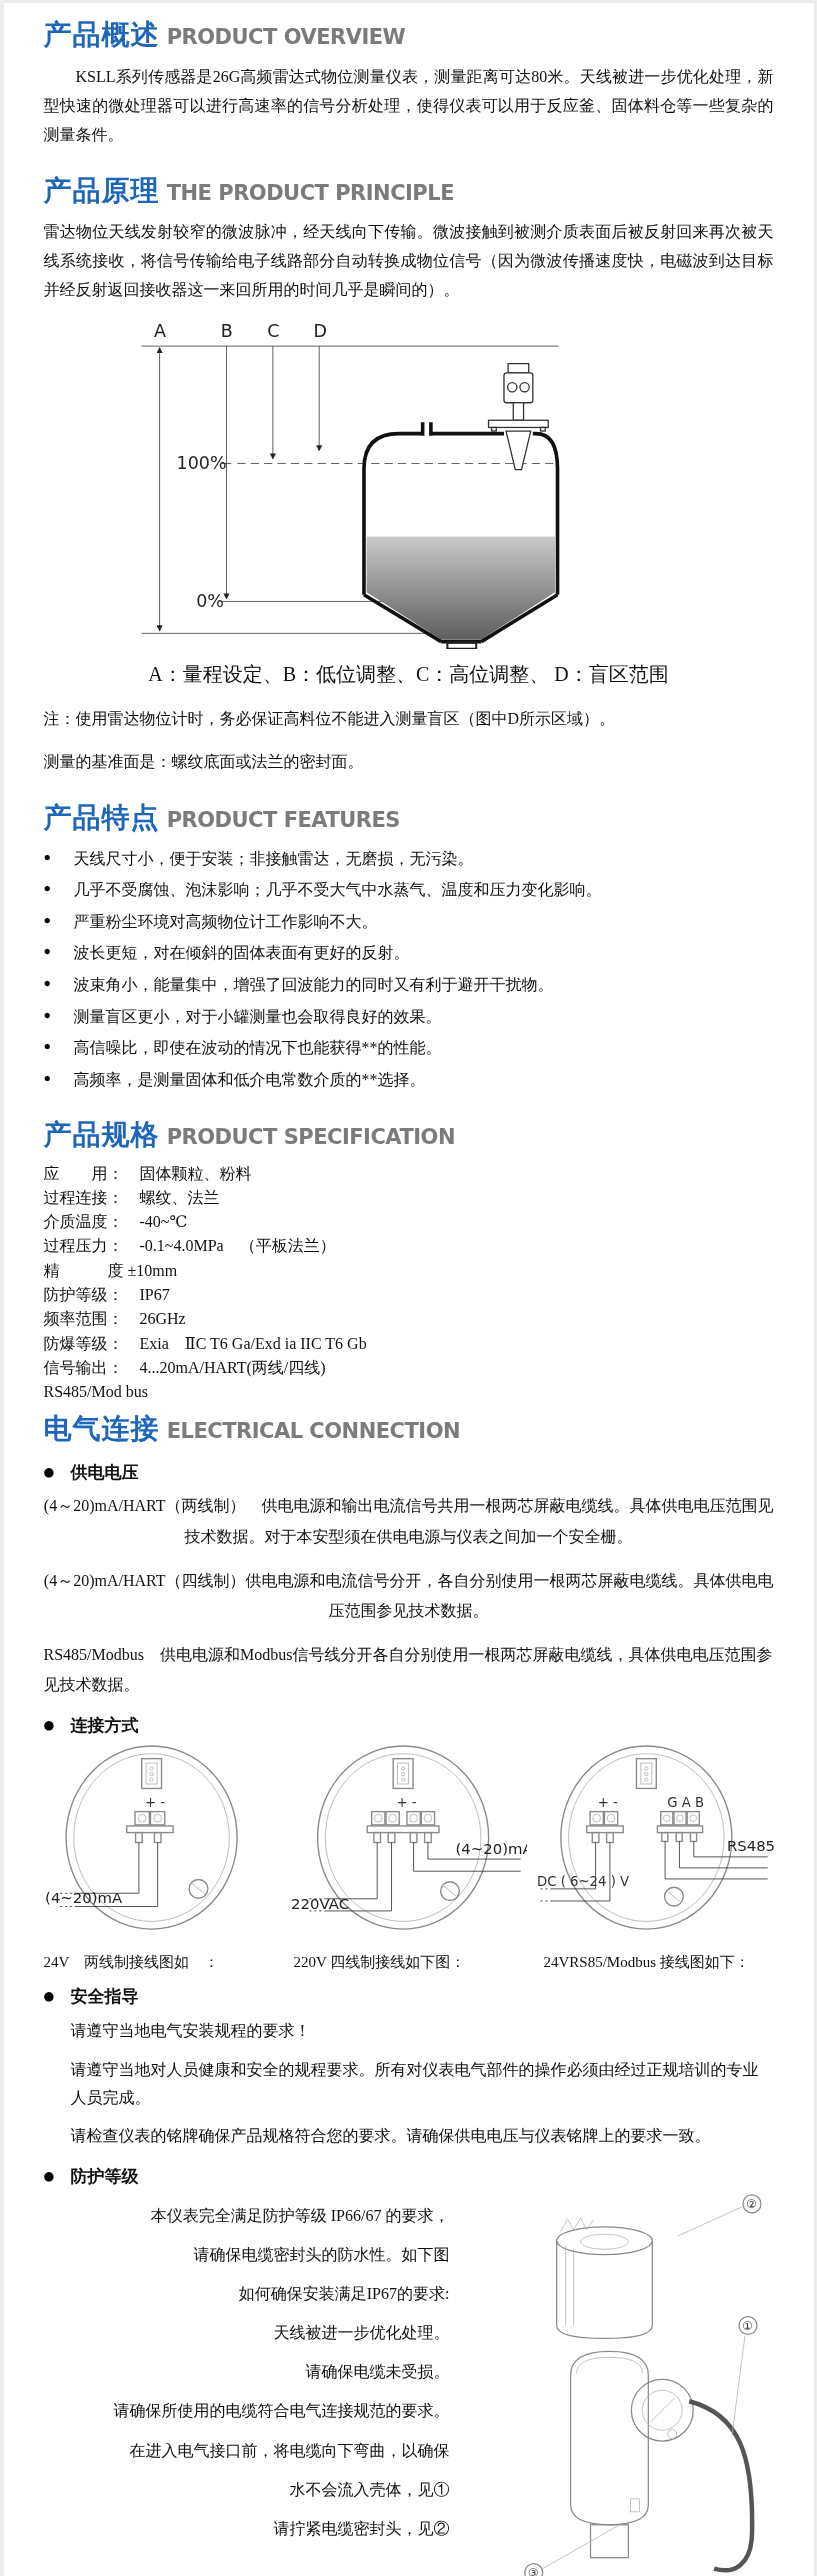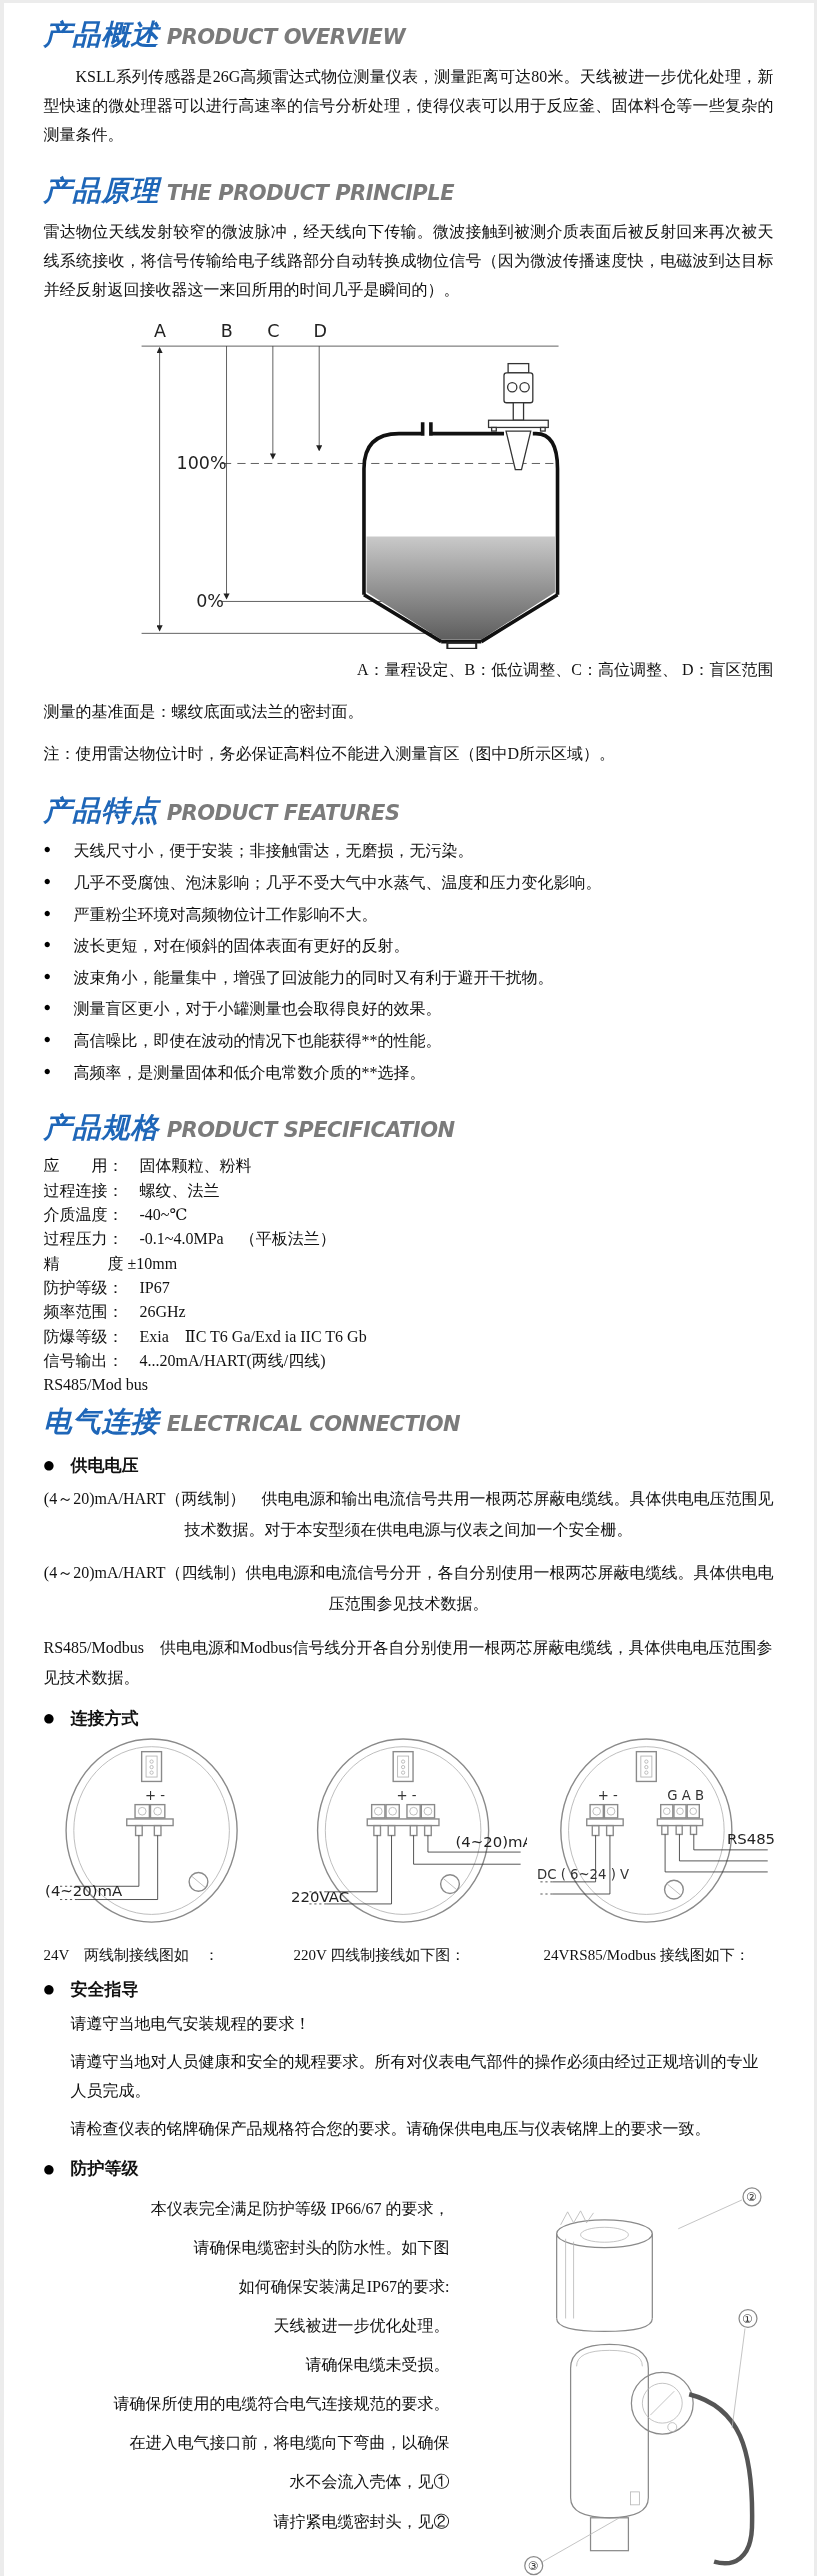--- a/index.html
+++ b/index.html
@@ -1,30 +1,30 @@
 <!DOCTYPE html>
 <html style="--accent: #1e66b8; --hgray: #7b7b7b; --ink: #111111;font-size:8.2px"><head>
 <meta charset="utf-8">
 <style>
   :root{ --accent:#1e66b8; --hgray:#7b7b7b; --ink:#111111; }
   html,body{margin:0;padding:0;}
   body{background:#ececec;font-family:"Liberation Serif","DejaVu Serif",serif;color:var(--ink);}
   .page{width:810px;margin:3.1px auto 0;background:#ffffff;height:3306px;overflow:hidden;
         padding:8.2px 40px 0;box-sizing:border-box;}
   
-  .sec-h{margin:23px 0 7.2px;display:flex;align-items:baseline;gap:7.2px;font-style:italic;}
+  .sec-h{margin:23px 0 7.2px;display:flex;align-items:baseline;gap:7.2px;}
   .sec-h.first{margin-top:5.2px;}
   .h-cn{font-family:"DejaVu Sans","Liberation Sans",sans-serif;font-weight:bold;
         font-size:28px;color:var(--accent);letter-spacing:1px;}
   .h-en{font-family:"DejaVu Sans","Liberation Sans",sans-serif;font-size:21px;
         color:var(--hgray);letter-spacing:-0.5px;}
   
   .body-p{font-size:16px;line-height:1.82;margin:3.1px 0 0;text-align:justify;}
   .indent{text-indent:2em;}
-  .center-line{text-align:right;font-size:16px;line-height:1.8;margin:5.2px 0;}
+  .center-line{text-align:center;font-size:20px;line-height:1.8;margin:5.2px 0;}
   .plain-line{font-size:16px;line-height:1.8;margin:13.4px 0 0;}
   
   .bullets{margin-top:7.2px;}
   .bullet-line{display:flex;align-items:flex-start;font-size:16px;line-height:1.72;margin:4.1px 0;}
   .bullet{width:30px;flex:0 0 30px;font-size:12.4px;padding-top:2.1px;color:#000;}
   
   .spec-list{margin-top:5.2px;}
   .spec-line{font-size:16px;line-height:1.52;white-space:pre-wrap;}
   
   .sub-bullet{display:flex;align-items:flex-start;font-size:17px;font-weight:bold;
@@ -118,22 +118,22 @@
           <rect class="dev" x="762" y="172" width="20" height="34"></rect>
           <rect class="dev" x="714" y="206" width="116" height="14"></rect>
           <rect class="dev" x="720" y="220" width="9" height="7"></rect>
           <rect class="dev" x="815" y="220" width="9" height="7"></rect>
           <polygon class="dev" points="748,227 796,227 778,302 766,302"></polygon>
         </g>
       </svg>
     </div>
 
     <p class="center-line">A：量程设定、B：低位调整、C：高位调整、 D：盲区范围</p>
+    <p class="plain-line">注：使用雷达物位计时，务必保证高料位不能进入测量盲区（图中D所示区域）。</p>
     <p class="plain-line">测量的基准面是：螺纹底面或法兰的密封面。</p>
-    <p class="plain-line">注：使用雷达物位计时，务必保证高料位不能进入测量盲区（图中D所示区域）。</p>
   </section>
 
   <section>
     <h2 class="sec-h">
       <span class="h-cn">产品特点</span>
       <span class="h-en">PRODUCT FEATURES</span>
     </h2>
     <div class="bullets">
       <div class="bullet-line">
           <span class="bullet">●</span>

